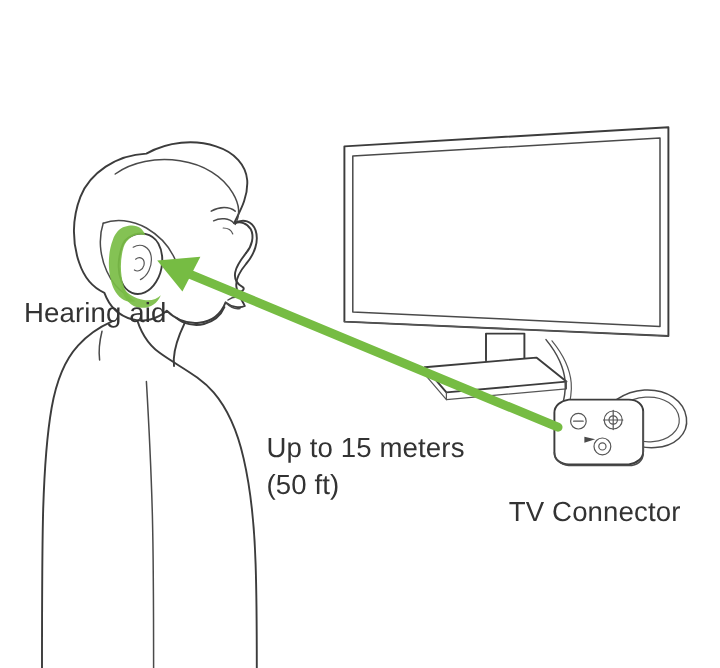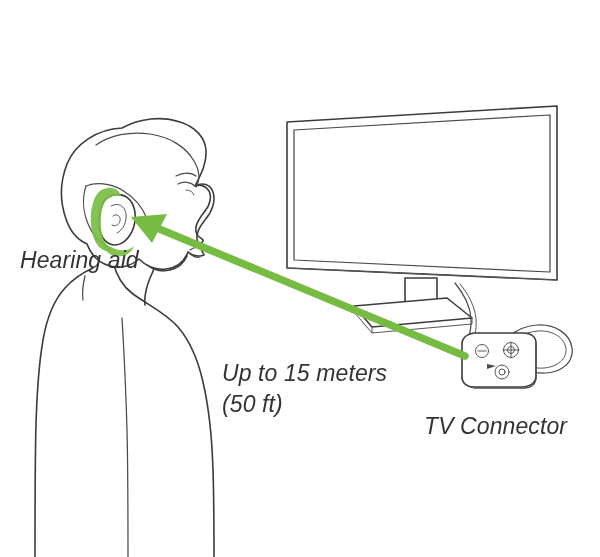--- a/index.html
+++ b/index.html
@@ -12,21 +12,20 @@
     width: 600px;
     height: 557px;
     overflow: hidden;
     font-family: "Liberation Sans", "DejaVu Sans", sans-serif;
   }
   #diagram-root {
     position: relative;
     width: 600px;
     height: 557px;
     background: #ffffff;
-    font-style: italic;
   }
   svg#scene {
     display: block;
     width: 600px;
     height: 557px;
   }
   .ink {
     fill: none;
     stroke: #3c3c3c;
     stroke-width: 1.6;

